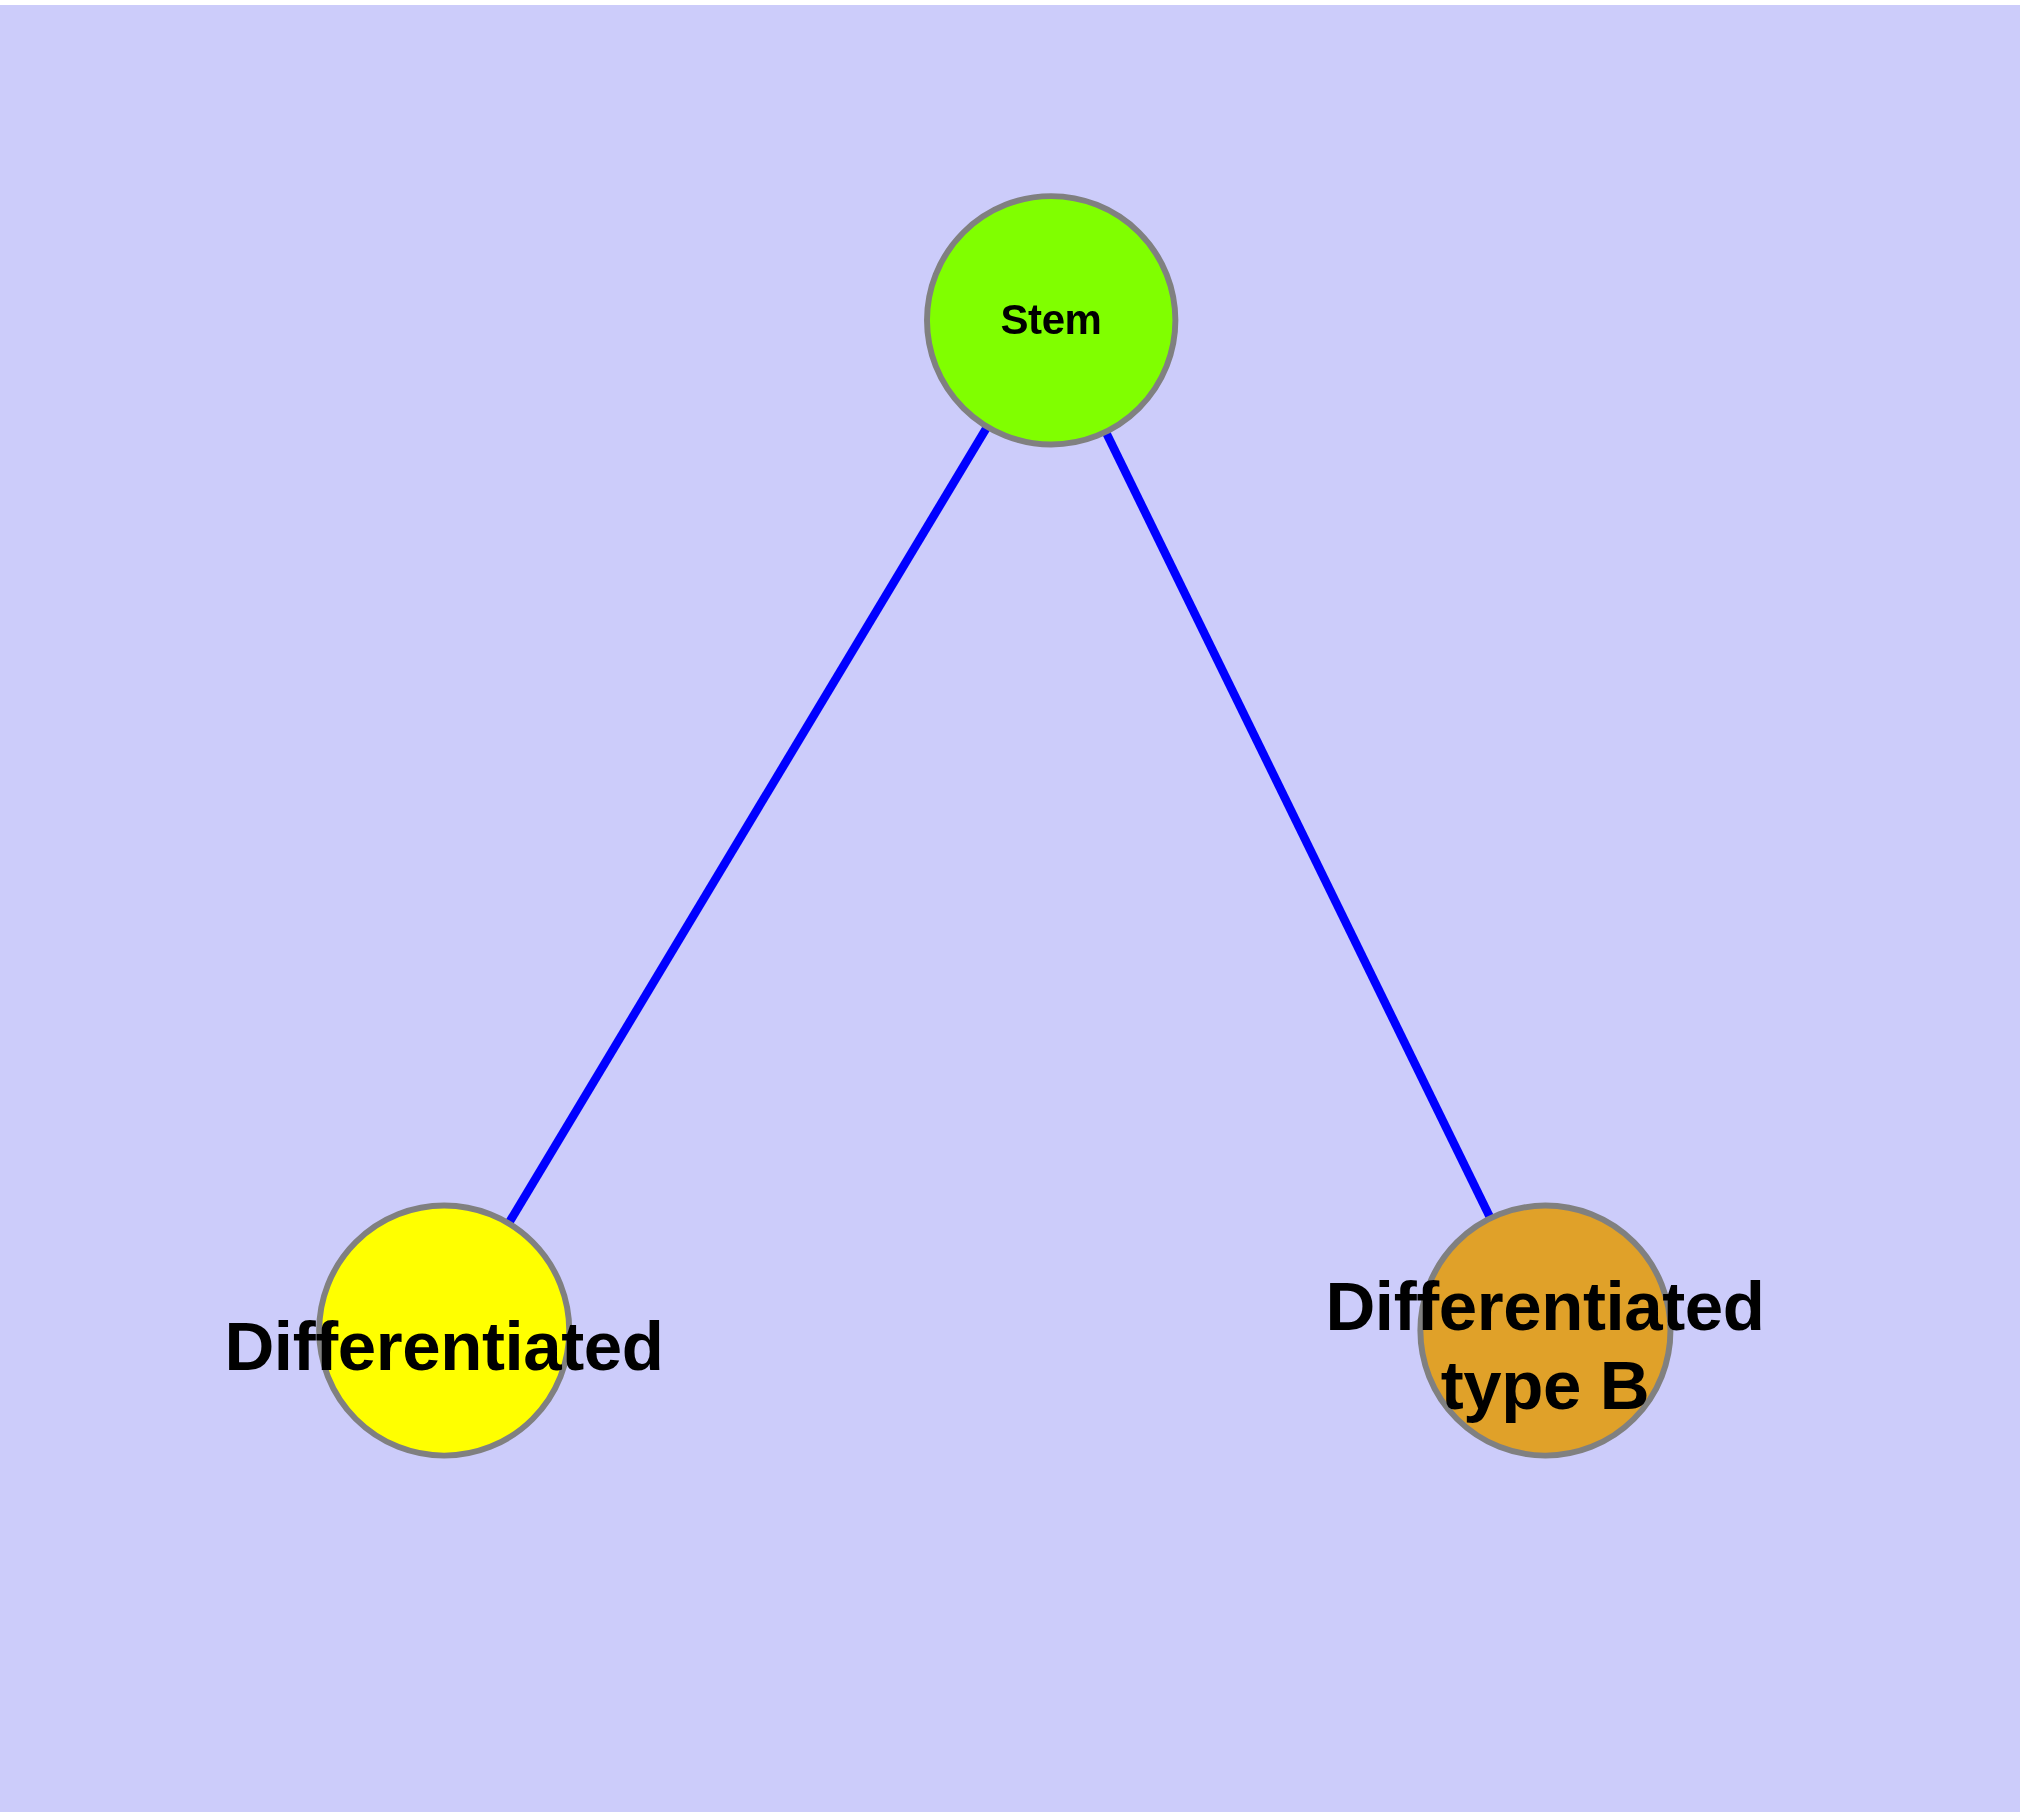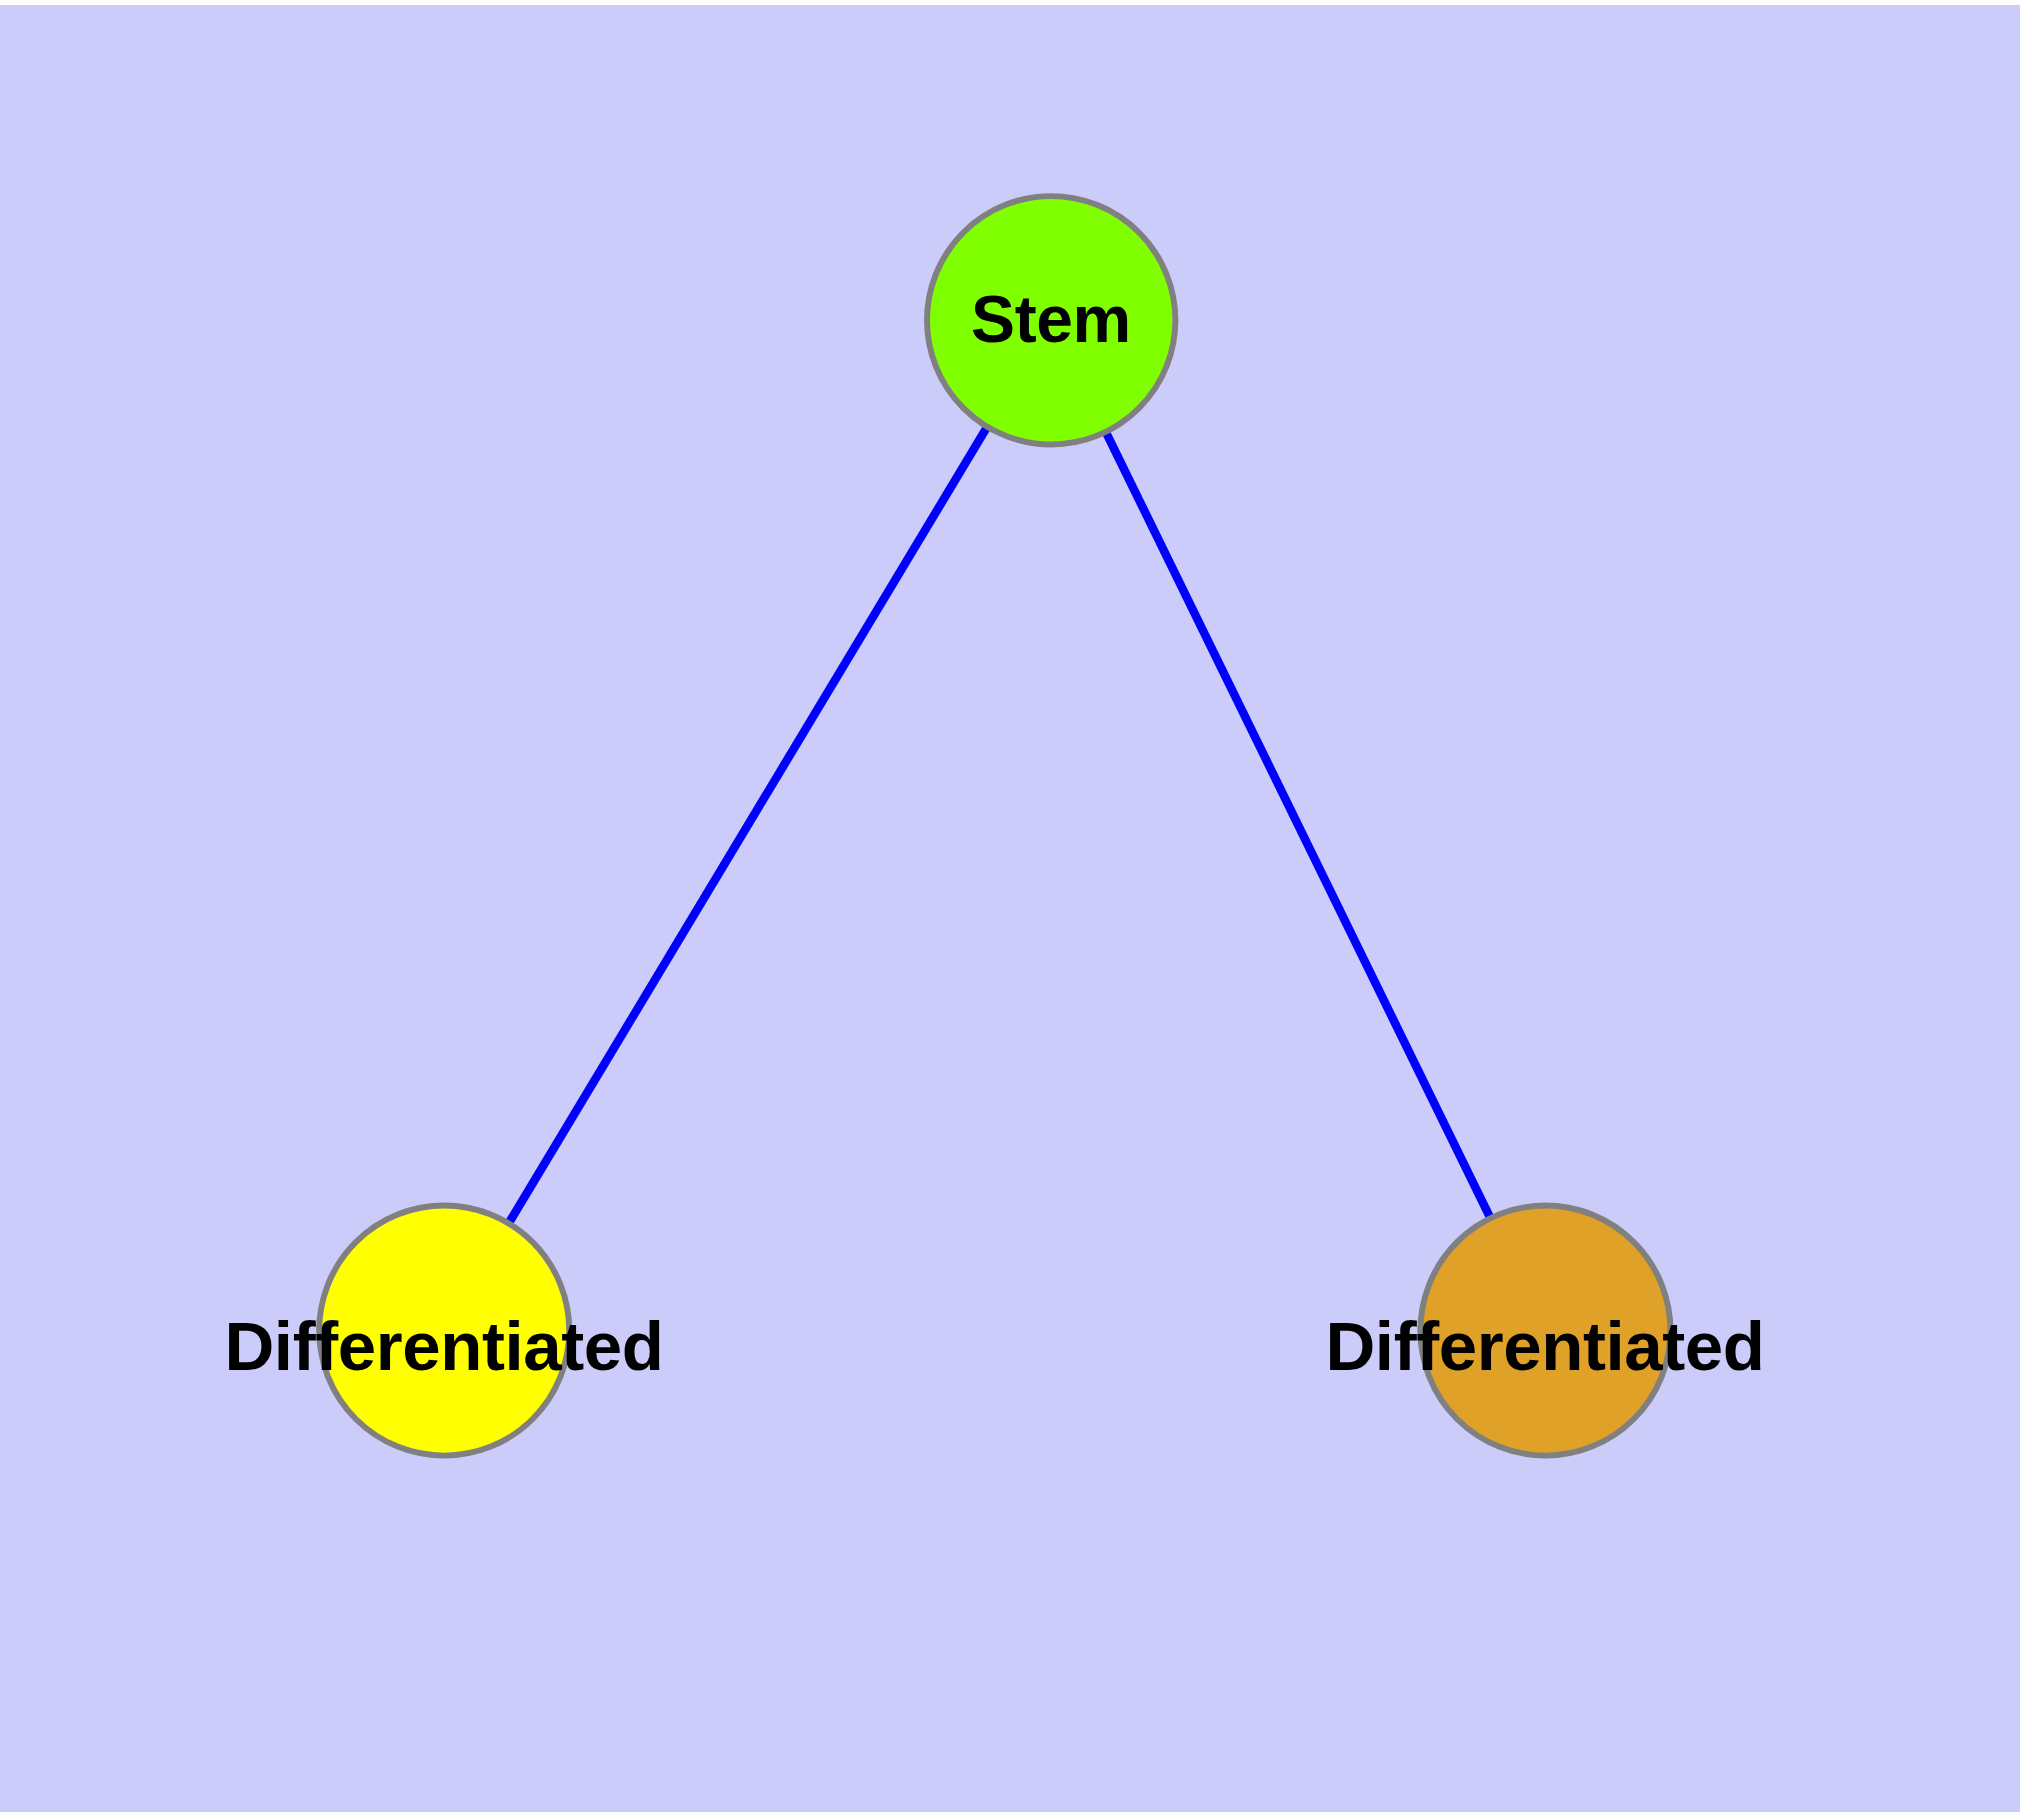--- a/index.html
+++ b/index.html
@@ -62,20 +62,20 @@
           <line x1="1240" y1="372" x2="1823" y2="1564" stroke="#0000ff" stroke-width="10" stroke-linecap="butt"></line>
         </g>
       <g id="nodes-layer">
           <circle cx="1240" cy="372" r="146.5" fill="#80ff00" stroke="#808080" stroke-width="7"></circle>
           <circle cx="524" cy="1564" r="147.5" fill="#ffff00" stroke="#808080" stroke-width="7"></circle>
           <circle cx="1823" cy="1564" r="147.5" fill="#e0a129" stroke="#808080" stroke-width="7"></circle>
         </g>
     </svg>
 
     <div id="labels-layer">
-        <div class="node-label label-stem" style="left: 1051px; top: 315px; font-size: 66px;"><span style="display: block;">Stem</span></div>
+        <div class="node-label label-stem" style="left: 1051px; top: 315px; font-size: 42px;"><span style="display: block;">Stem</span></div>
         <div class="node-label label-leaf" style="left: 444px; top: 1326px; font-size: 69px;"><span style="display: block;">Differentiated</span></div>
-        <div class="node-label label-leaf" style="left: 1545px; top: 1326px; font-size: 69px;"><span style="display: block;">Differentiated</span></div>
+        <div class="node-label label-leaf" style="left: 1545px; top: 1326px; font-size: 69px;"><span style="display: block;">Differentiated</span><span style="display: block;">type B</span></div>
       </div>
 
   </div>
 </div>
 
 
 </body></html>

